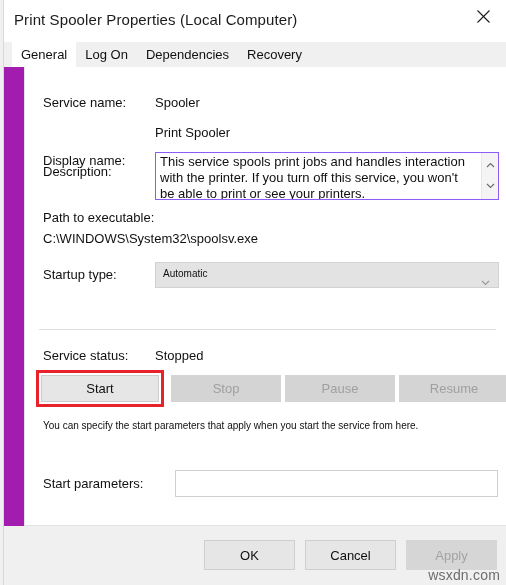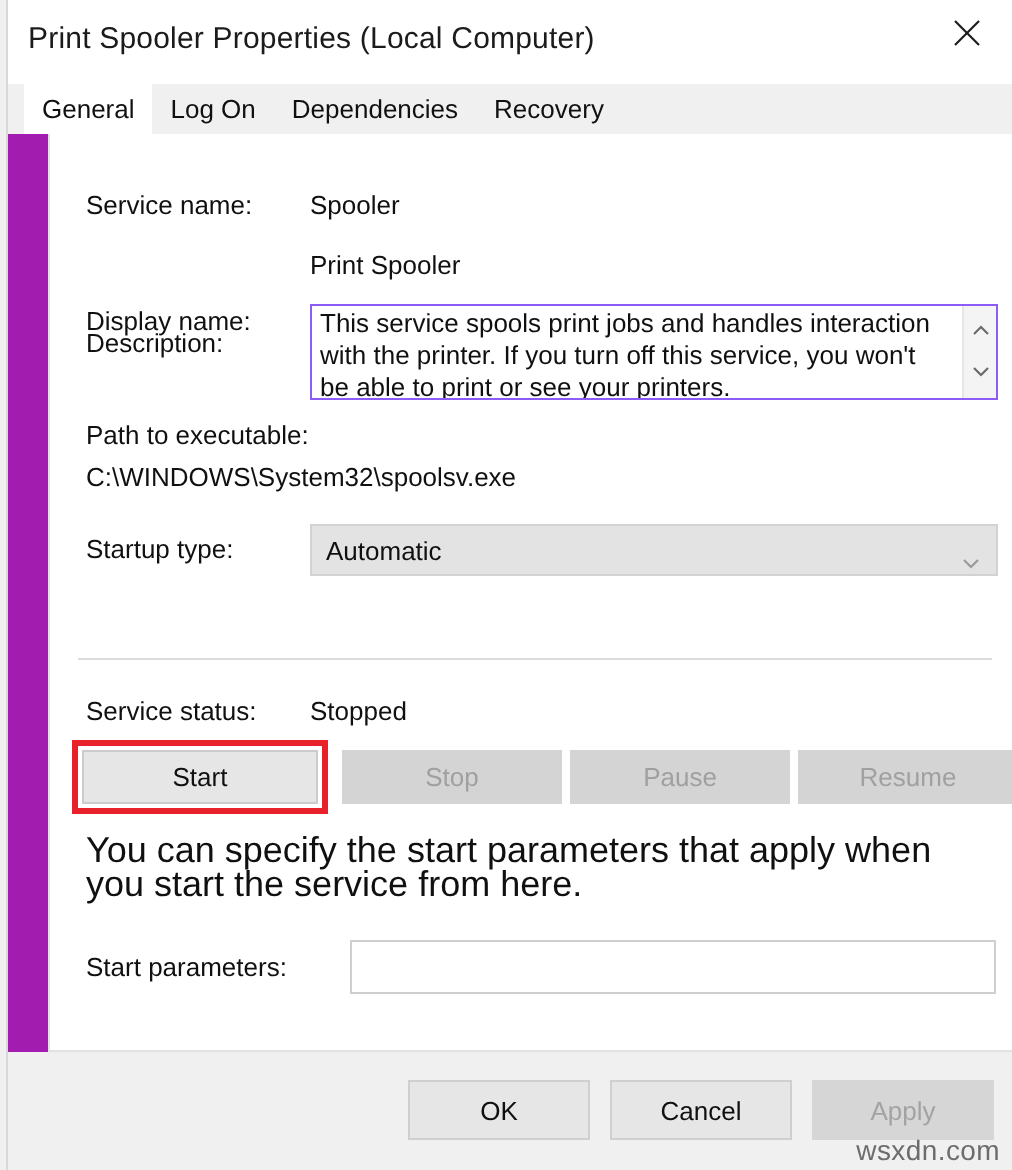--- a/index.html
+++ b/index.html
@@ -158,21 +158,21 @@
     left: 130px; top: 195px;
     width: 344px; height: 26px;
     background: #e3e3e3;
     border: 1px solid #d2d2d2;
     box-sizing: border-box;
     cursor: pointer;
   }
   .combo-value {
     position: absolute;
     left: 7px; top: 5px;
-    font-size: 13px;
+    font-size: 10px;
     color: #101010;
   }
   .combo-arrow {
     position: absolute;
     right: 8px; top: 9px;
   }
 
   
   .separator {
     position: absolute;
@@ -208,21 +208,21 @@
     width: 128px; height: 37px;
     border: 3px solid #e8222a;
     box-sizing: border-box;
     pointer-events: none;
   }
 
   .hint-text {
     position: absolute;
     left: 18px; top: 350px;
     width: 446px;
-    font-size: 18px;
+    font-size: 10px;
     line-height: 17px;
     color: #101010;
   }
 
   .param-input {
     position: absolute;
     left: 150px; top: 403px;
     width: 323px; height: 27px;
     background: #ffffff;
     border: 1px solid #cfcfcf;

